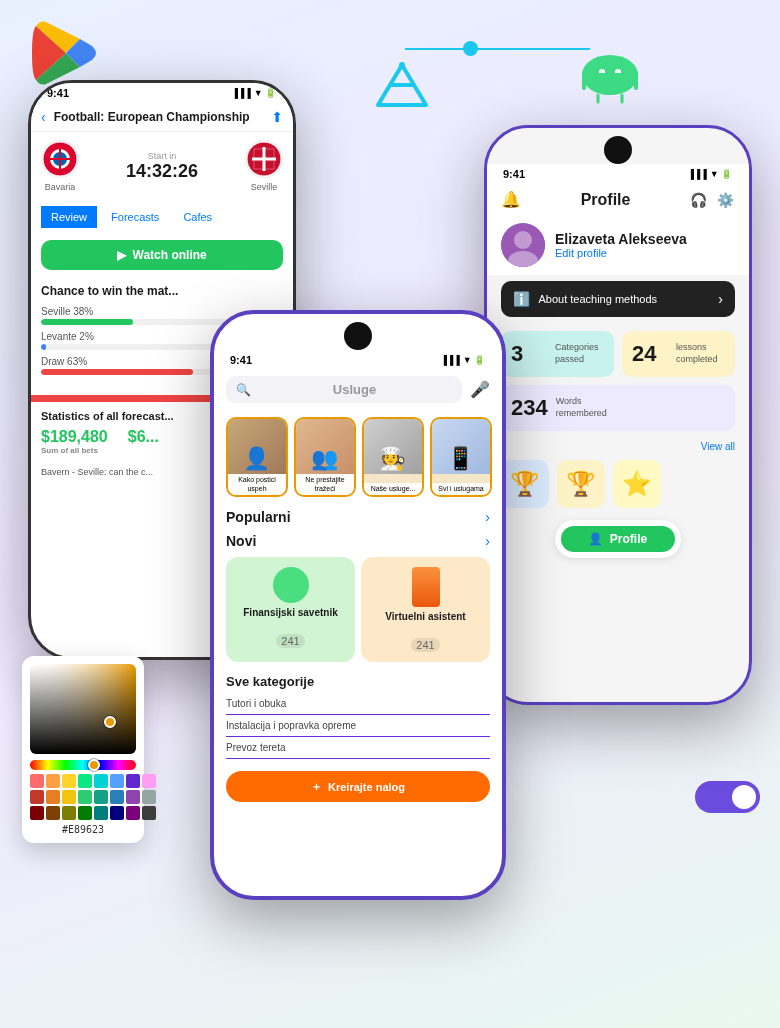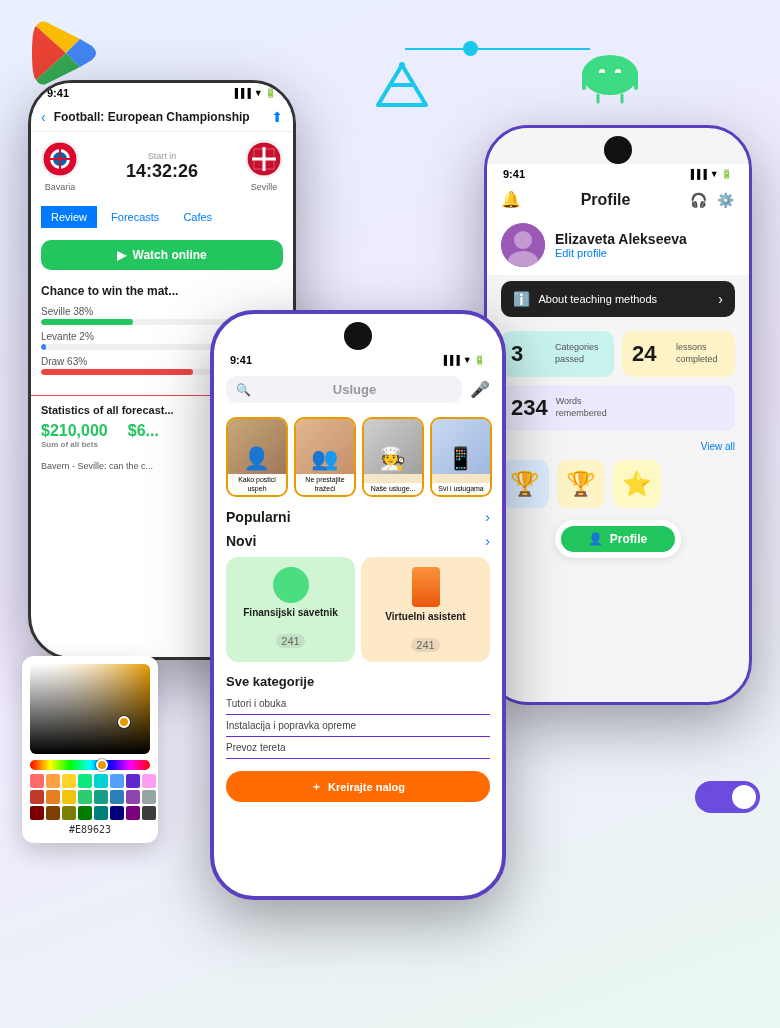--- a/index.html
+++ b/index.html
@@ -258,21 +258,21 @@
       overflow: hidden;
     }
     .chance-bar-fill {
       height: 100%;
       border-radius: 3px;
     }
 
     .stats-section {
       padding: 8px 10px;
       background: white;
-      border-top: 1px solid #ef4444;
+      border-top: 7px solid #ef4444;
       margin-top: 6px;
     }
     .stats-title {
       font-size: 11px;
       font-weight: 700;
       color: #1a1a1a;
       margin-bottom: 6px;
     }
     .stats-values {
       display: flex;
@@ -293,21 +293,21 @@
       font-size: 9px;
       color: #555;
       padding: 4px 10px;
     }
 
     
     .color-picker {
       position: absolute;
       left: 22px;
       bottom: 185px;
-      width: 136px;
+      width: 122px;
       background: white;
       border-radius: 12px;
       box-shadow: 0 8px 24px rgba(0,0,0,0.2);
       padding: 8px;
       z-index: 5;
     }
     .color-gradient {
       width: 100%;
       height: 90px;
       border-radius: 6px;
@@ -842,21 +842,21 @@
       <div class="chance-label">Draw 63%</div>
       <div class="chance-bar-bg">
           <div class="chance-bar-fill" style="width:63%;background:#ef4444"></div>
         </div>
     </div>
   </div>
   <div class="stats-section">
     <div class="stats-title">Statistics of all forecast...</div>
     <div class="stats-values">
       <div>
-        <div class="stat-val">$210,000</div>
+        <div class="stat-val">$189,480</div>
         <div class="stat-label">Sum of all bets</div>
       </div>
       <div>
         <div class="stat-val">$6...</div>
       </div>
     </div>
   </div>
   <div class="match-info-text">Bavern - Seville: can the c...</div>
 </div>
 

